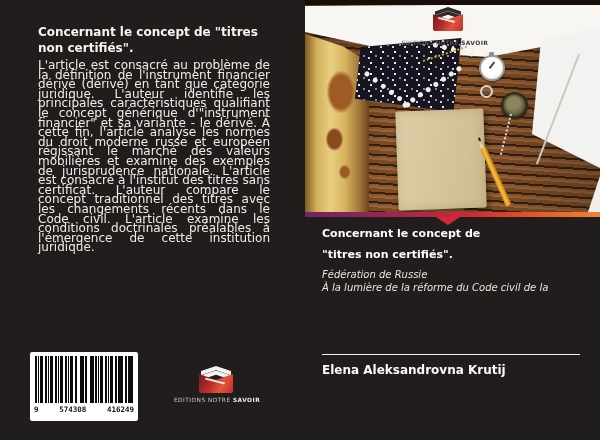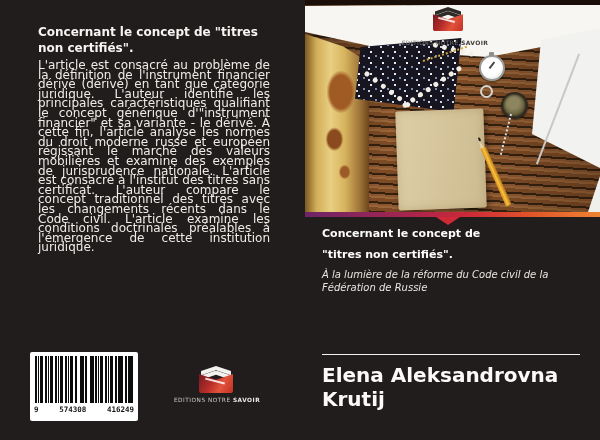--- a/index.html
+++ b/index.html
@@ -171,21 +171,21 @@
   }
   .fc-title span{display:block;}
   .fc-subtitle{
     position:absolute; left:322px; top:268px; width:240px;
     color:#e9e6e2; font-size:10px; font-style:italic; line-height:13px;
   }
   .fc-subtitle span{display:block;}
   .fc-rule{position:absolute; left:322px; top:354px; width:258px; height:1px; background:#f5f3f0;}
   .fc-author{
     position:absolute; left:322px; top:363px; width:270px;
-    color:#fbfaf9; font-size:20px; font-weight:bold;
+    color:#fbfaf9; font-size:12px; font-weight:bold;
   }
 </style>
 </head>
 <body>
 
 <div id="stage">
 
   <div class="bp-title">
     <span>Concernant le concept de "titres</span>
     <span>non certifiés".</span>
@@ -250,20 +250,20 @@
 
   <div class="red-band"></div>
   <div class="red-band-arrow"></div>
 
   <div class="fc-title">
     <span>Concernant le concept de</span>
     <span>"titres non certifiés".</span>
   </div>
 
   <div class="fc-subtitle">
+    <span>Fédération de Russie</span>
     <span>À la lumière de la réforme du Code civil de la</span>
-    <span>Fédération de Russie</span>
   </div>
 
   <div class="fc-rule"></div>
   <div class="fc-author">Elena Aleksandrovna Krutij</div>
 
 </div>
 
 </body></html>

